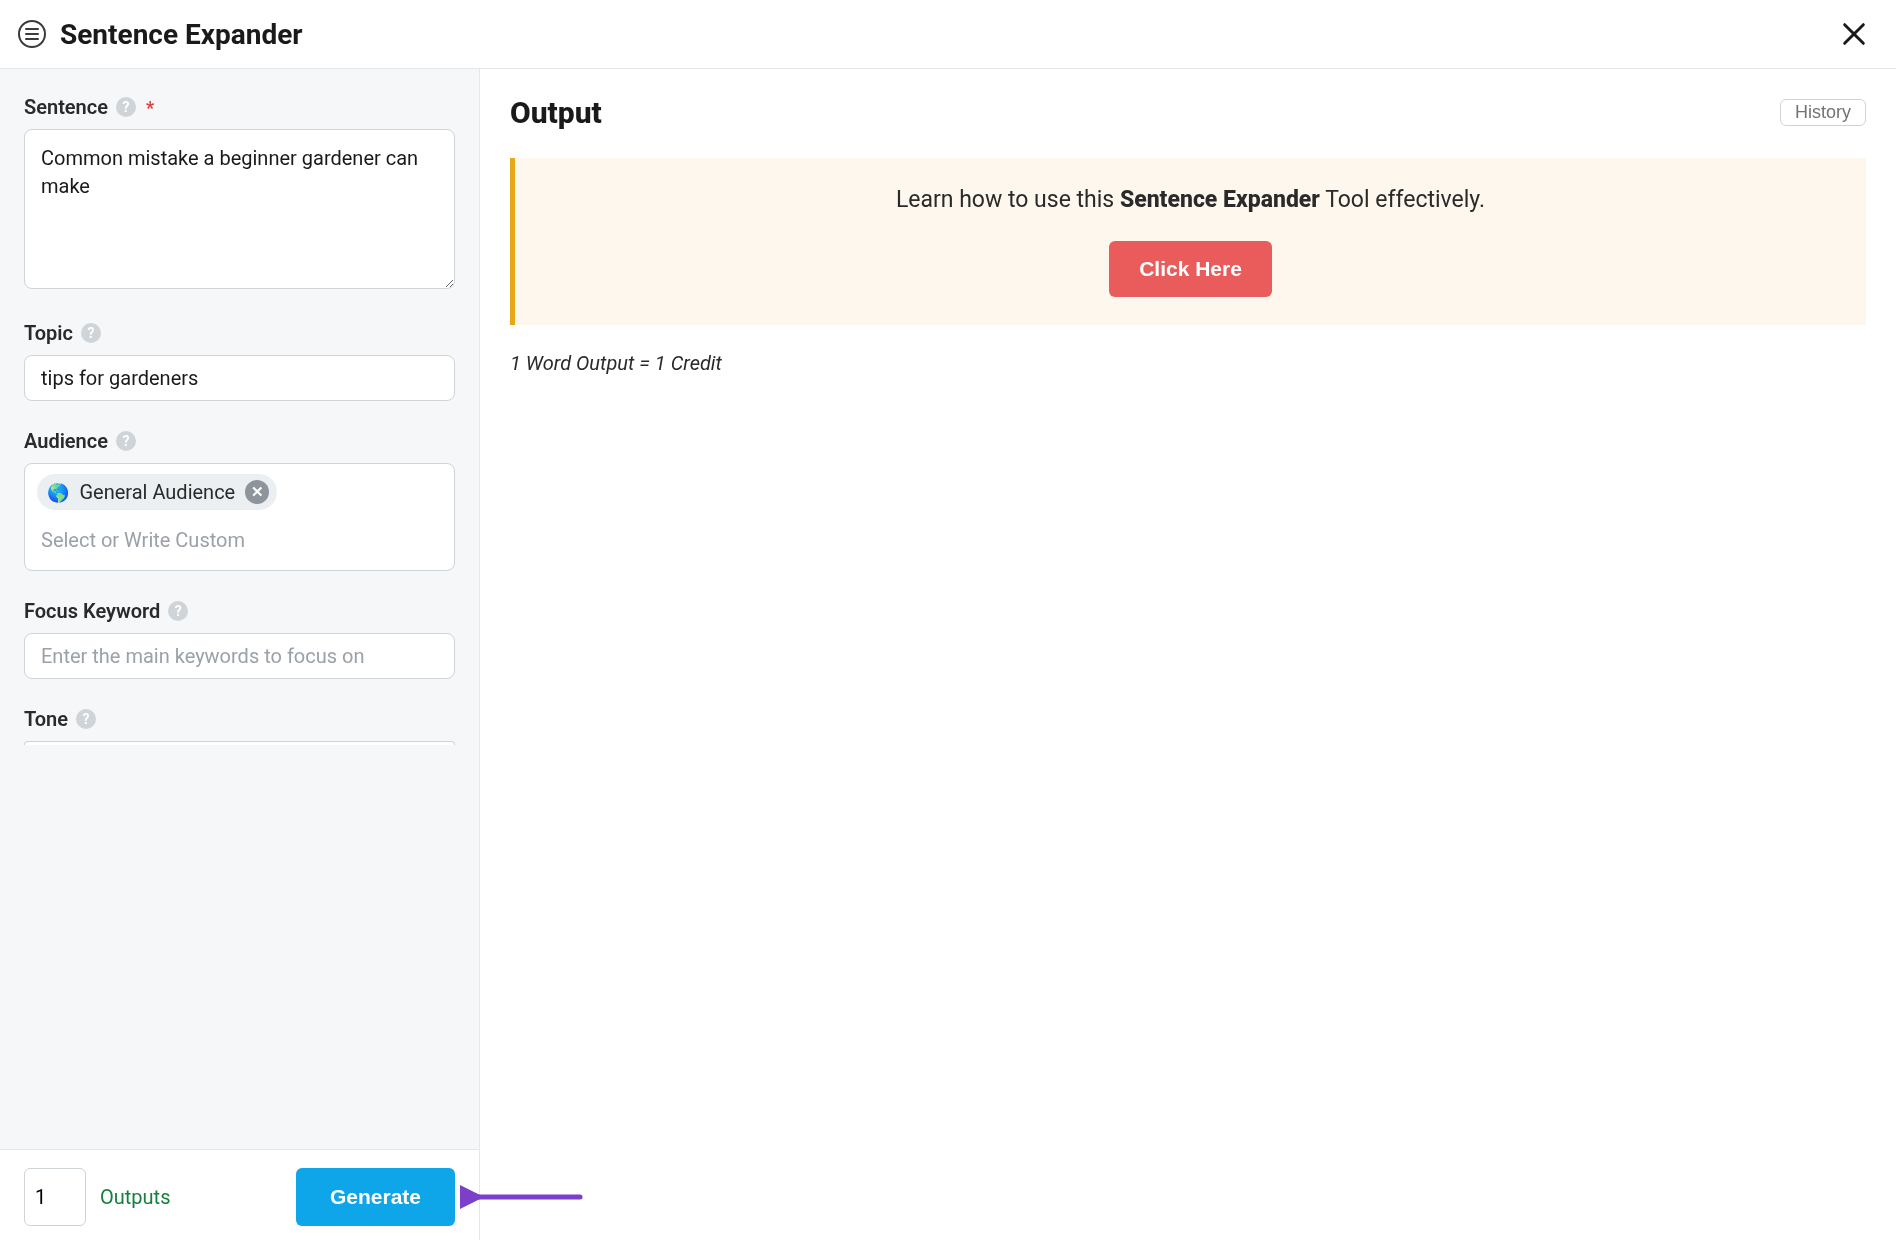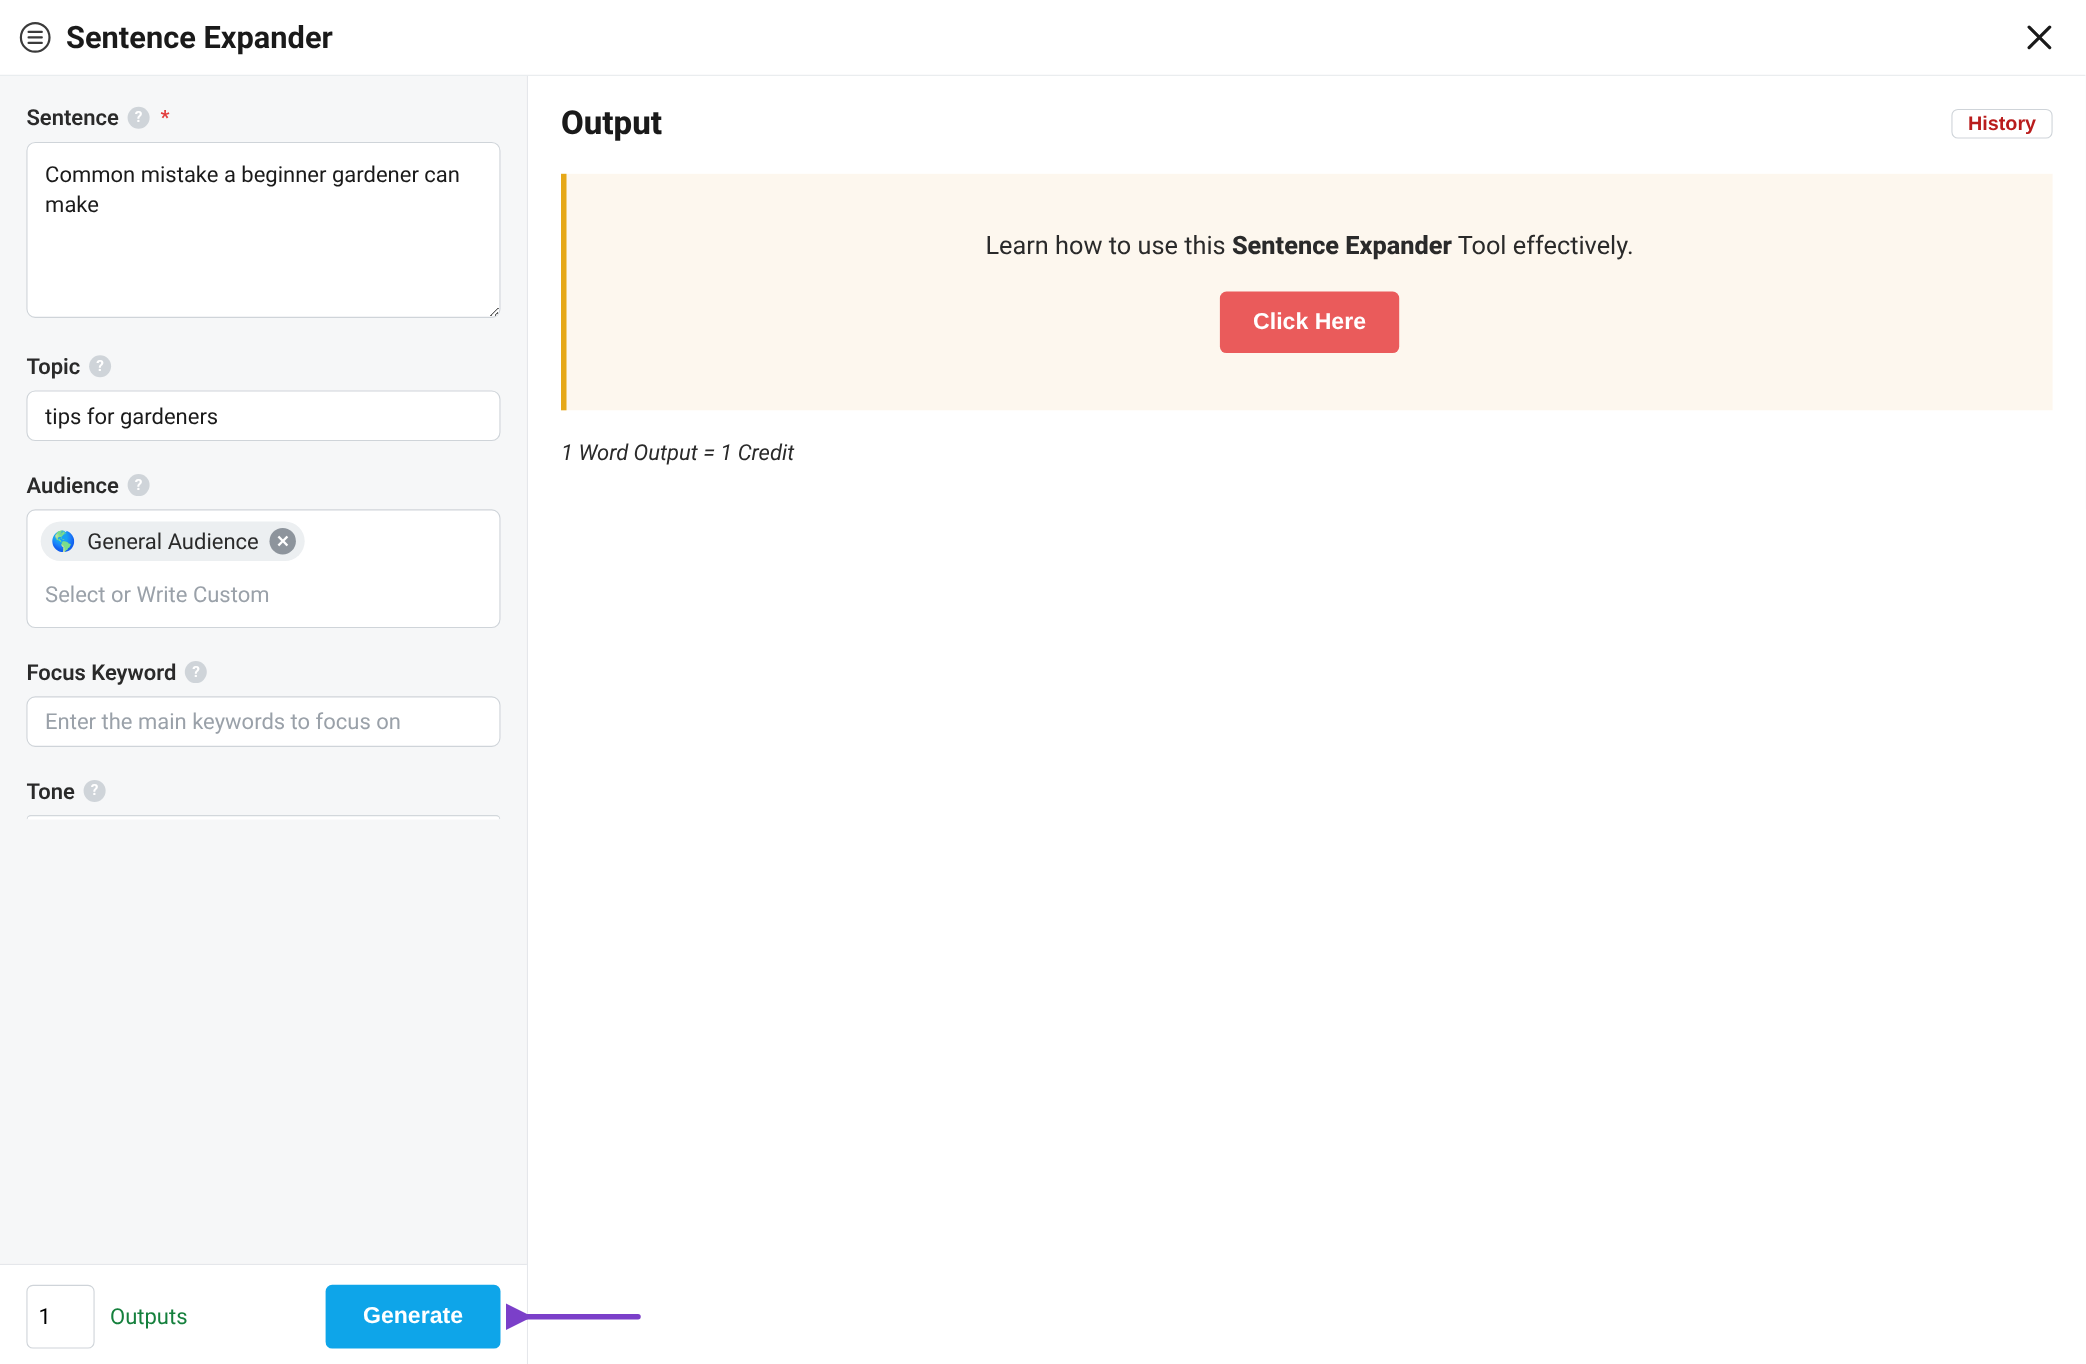--- a/index.html
+++ b/index.html
@@ -99,27 +99,27 @@
     pointer-events:none;
   }
 
   .right-panel {
     flex:1; background:#fff; padding:26px 30px;
   }
   .out-header { display:flex; align-items:center; justify-content:space-between; margin-bottom:28px;}
   .out-title { font-size:30px; font-weight:800; }
   .history-btn {
     background:#fff; border:1px solid #cfd4d9; border-radius:6px;
-    padding:2px 14px; font-size:18px; color:#b91c1c; cursor:pointer;font-weight:bold;
+    padding:2px 14px; font-size:18px; color:#737373; cursor:pointer;
   }
   .suggest-text { font-size:22px; color:#4a4f55; margin-bottom:32px;}
 
   .callout {
     border-left:5px solid #e6a817; background:#fdf7ee;
-    padding:52px 30px; text-align:center; margin-bottom:26px;
+    padding:28px 30px; text-align:center; margin-bottom:26px;
   }
   .callout-text { font-size:23px; color:#2a2a2a; }
   .callout-text .bold { font-weight:800; }
   .callout-btn {
     margin-top:28px; display:inline-block; background:#ea5b5b; color:#fff;
     border:none; border-radius:6px; padding:16px 30px; font-size:21px; font-weight:600;
     cursor:pointer;
   }
   .credit-note { font-size:20px; font-style:italic; color:#2a2a2a; }
 </style>

